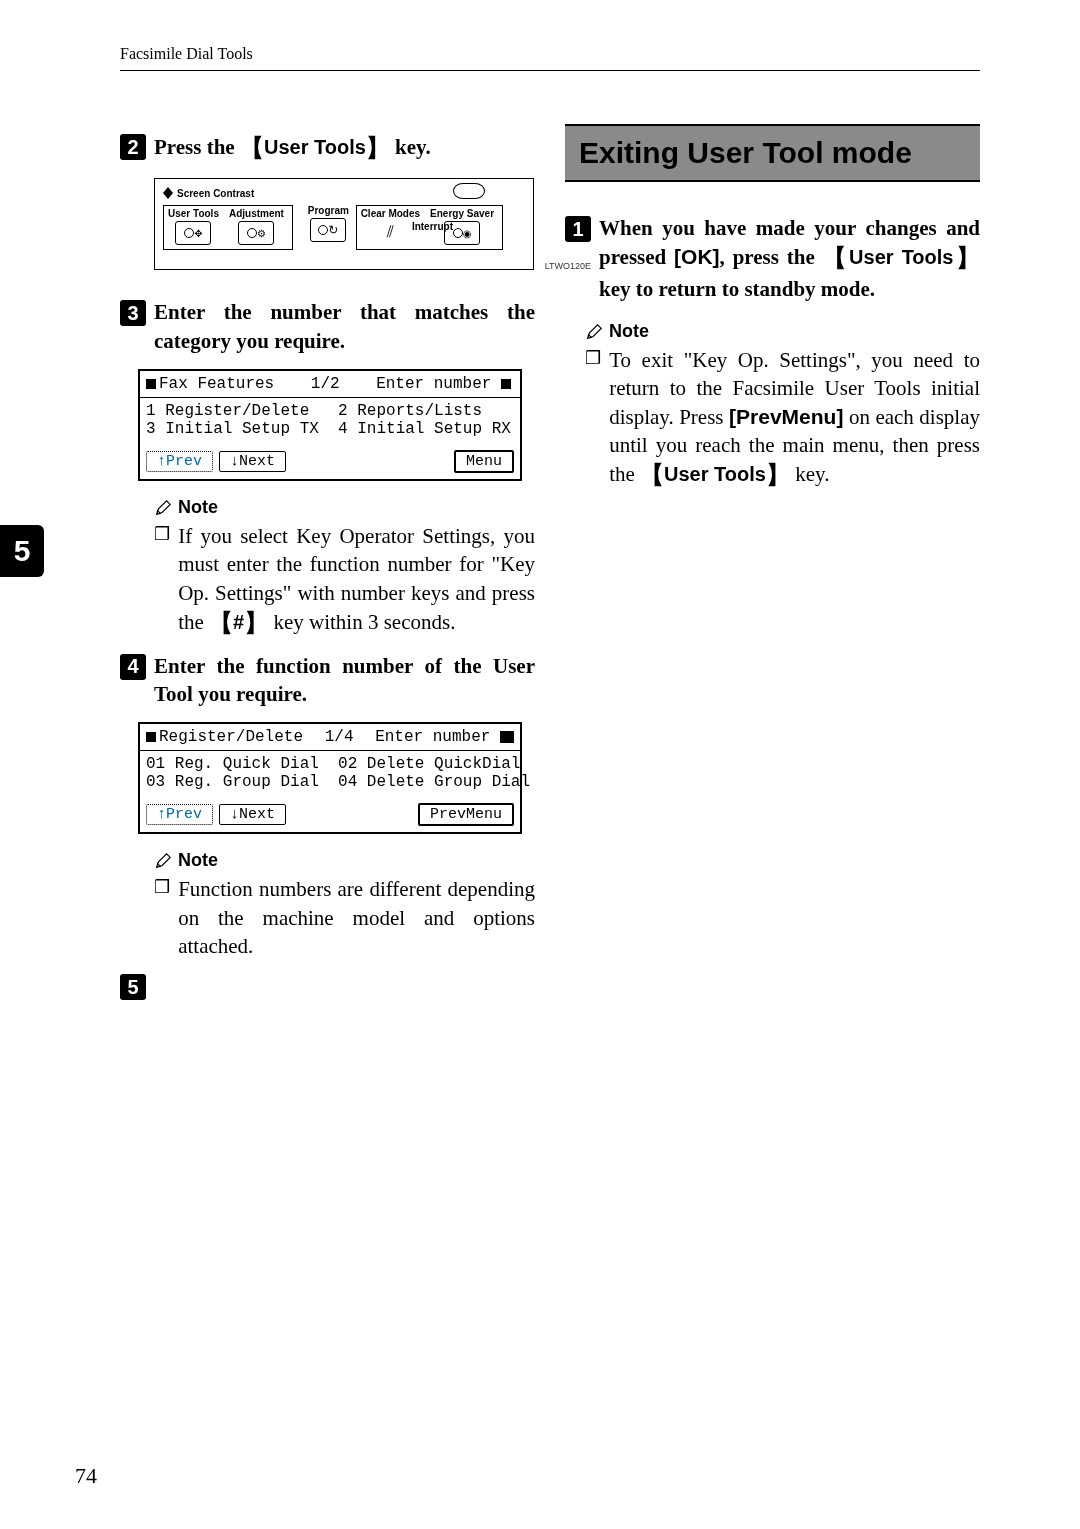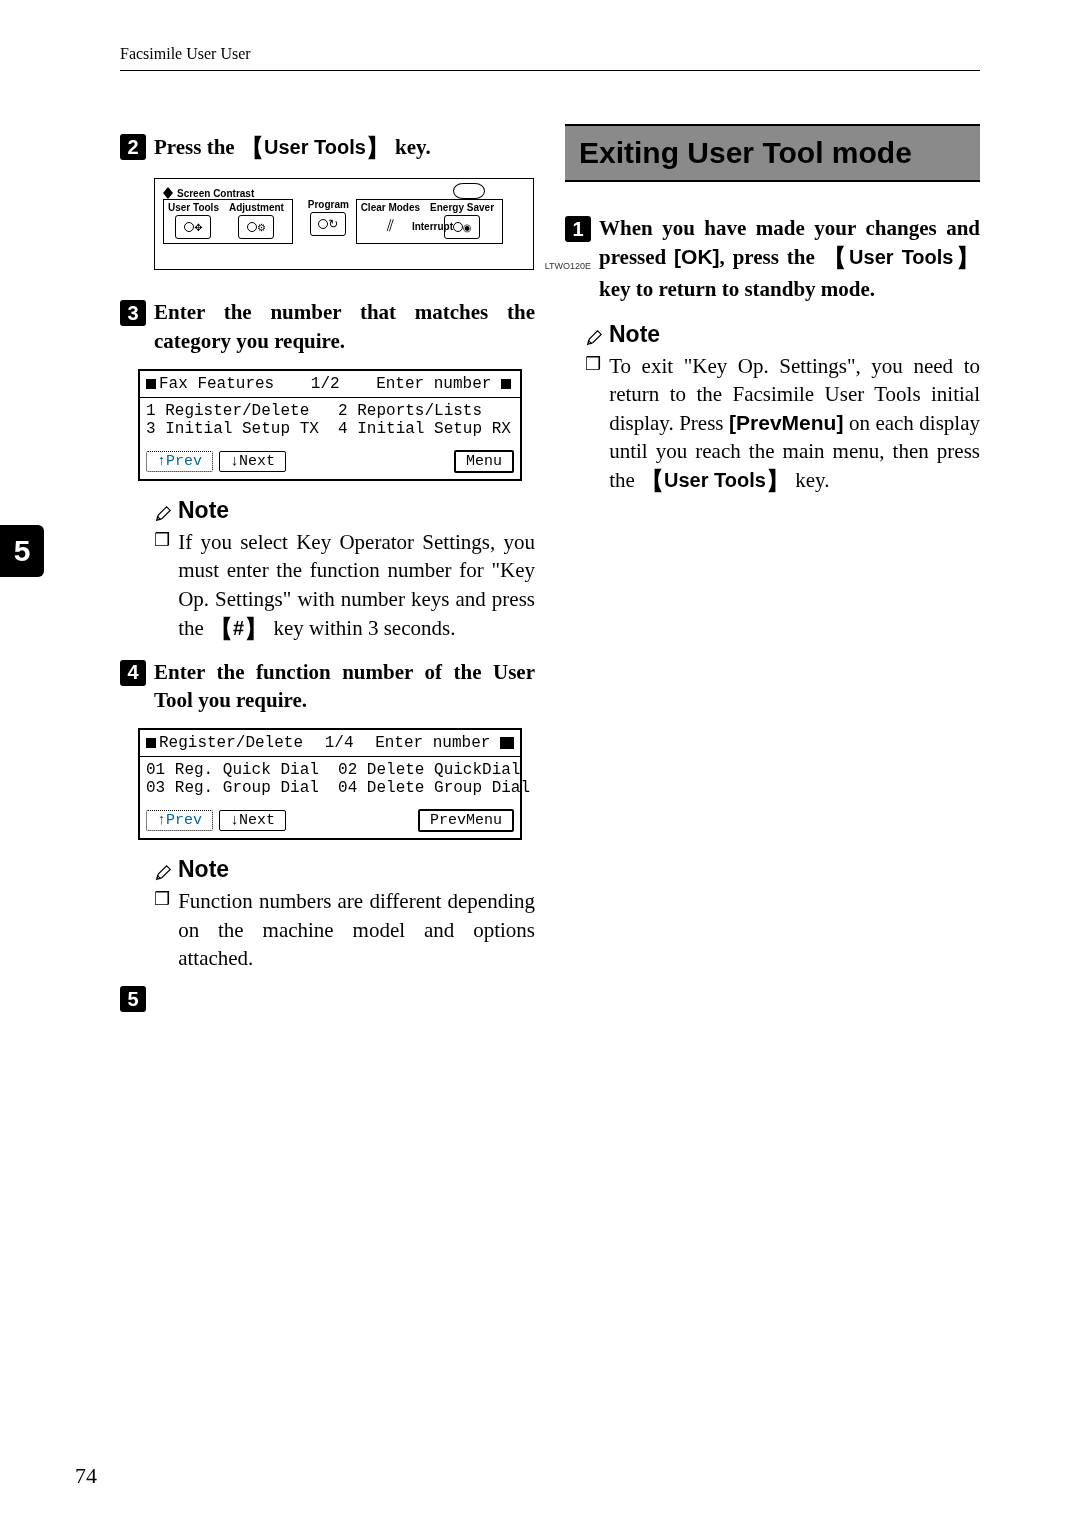--- a/index.html
+++ b/index.html
@@ -108,21 +108,21 @@
     margin: 4px 0 32px 0;
     border-top: 2px solid #000;
     border-bottom: 2px solid #000;
   }
   .note-head {
     display: flex;
     align-items: center;
     gap: 6px;
     font-family: Arial, sans-serif;
     font-weight: bold;
-    font-size: 23px;
+    font-size: 18px;
     margin-left: 34px;
     margin-top: 16px;
   }
   .note-head.tight { margin-left: 20px; }
   .pencil-icon {
     width: 18px;
     height: 18px;
     display: inline-block;
   }
   .pencil-icon svg { width: 100%; height: 100%; }
@@ -244,40 +244,40 @@
   .keybutton {
     font-family: Arial, sans-serif; font-weight: bold; font-size: 20px;
   }
   .brkt { font-family: Arial, sans-serif; font-weight: bold; font-size: 24px; vertical-align: -2px;}
 </style>
 </head>
 <body>
 
 <div class="page">
 
-  <div class="running-header">Facsimile User User</div>
+  <div class="running-header">Facsimile Dial Tools</div>
   <div class="header-line"></div>
 
   <div class="side-tab">5</div>
 
   <div class="columns">
 
     <div class="col">
 
       <div class="step-line">
         <span class="step-num">2</span>
         <span class="step-text">
           <span>Press the </span><span class="brkt">【</span><span class="keybutton">User Tools</span><span class="brkt">】</span><span> key.</span>
         </span>
       </div>
 
       <div class="panel-box">
         <span style="position:absolute;top:2px;right:80px;font-weight:bold;margin-top:40px;">Interrupt</span>
         <span class="interrupt-lamp"></span>
-        <div style="display:flex;align-items:flex-end;gap:4px;margin-bottom:0;">
+        <div style="display:flex;align-items:flex-end;gap:4px;margin-bottom:6px;">
           <svg width="10" height="12">
               <path d="M5 0 L10 6 L5 12 L0 6 Z" fill="#000"></path>
             </svg>
           <span style="font-weight:bold;">Screen Contrast</span>
         </div>
         <div style="border:1px solid #000;display:inline-block;padding:2px 4px 4px 4px;">
           <div style="display:flex;gap:6px;">
             <div class="panel-group">
               <div class="panel-label">User Tools</div>
               <div class="panel-circle">

